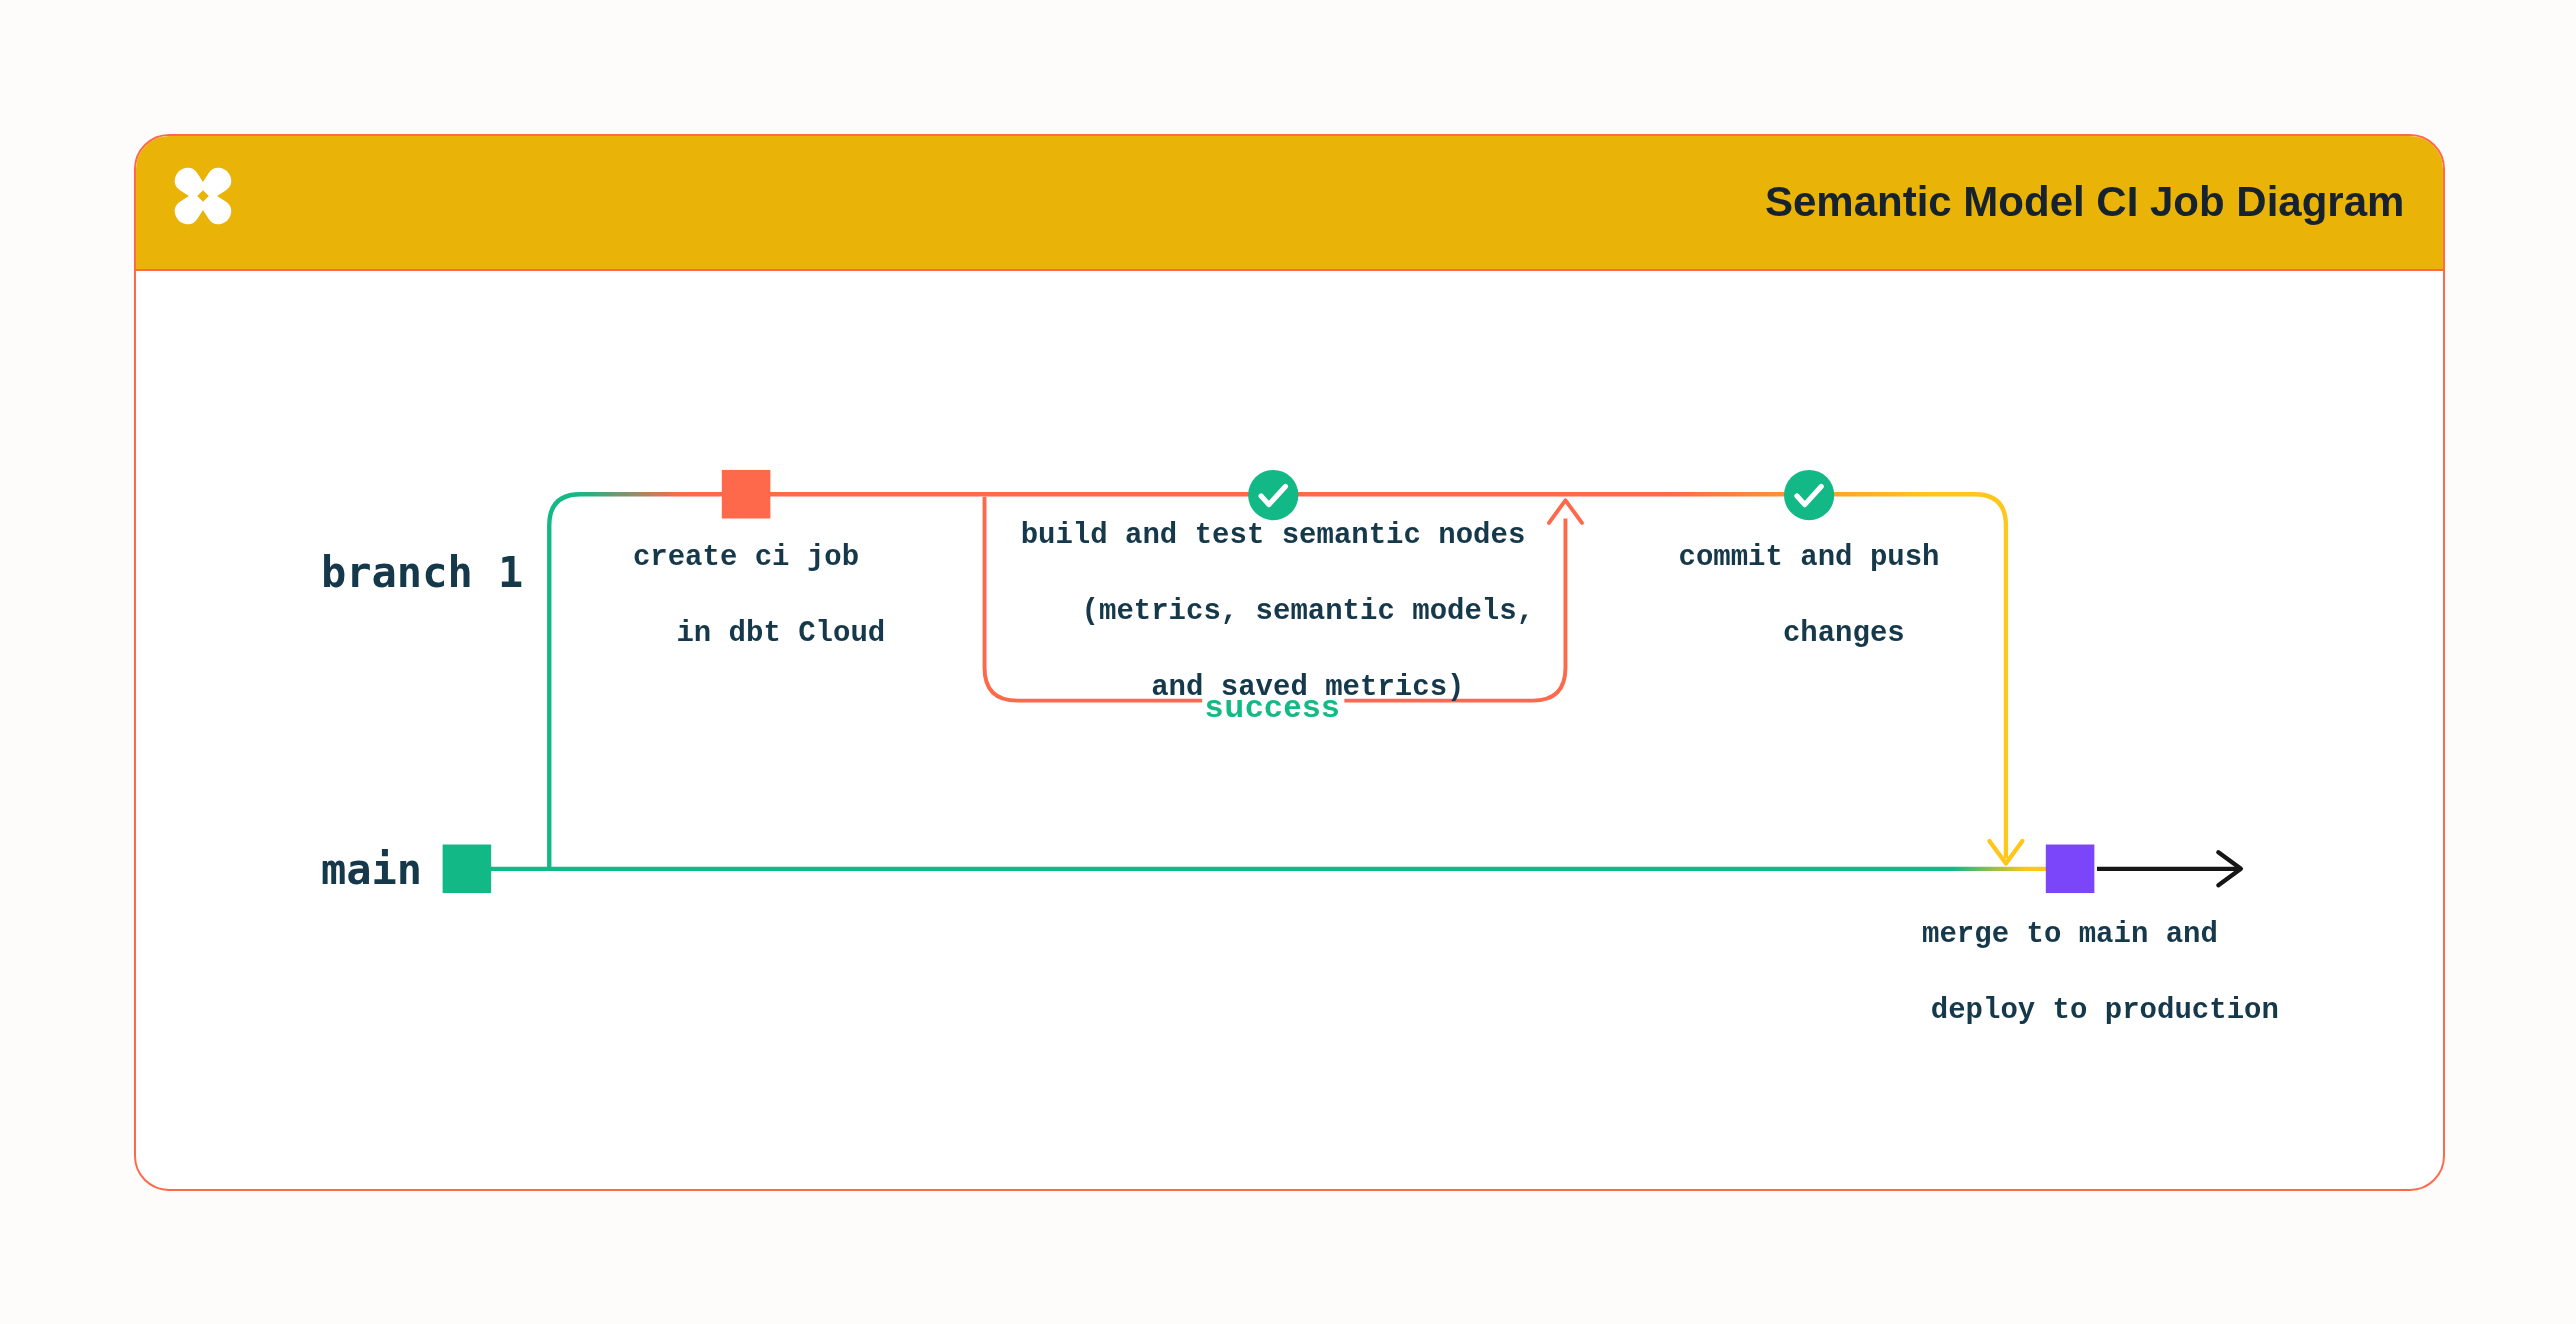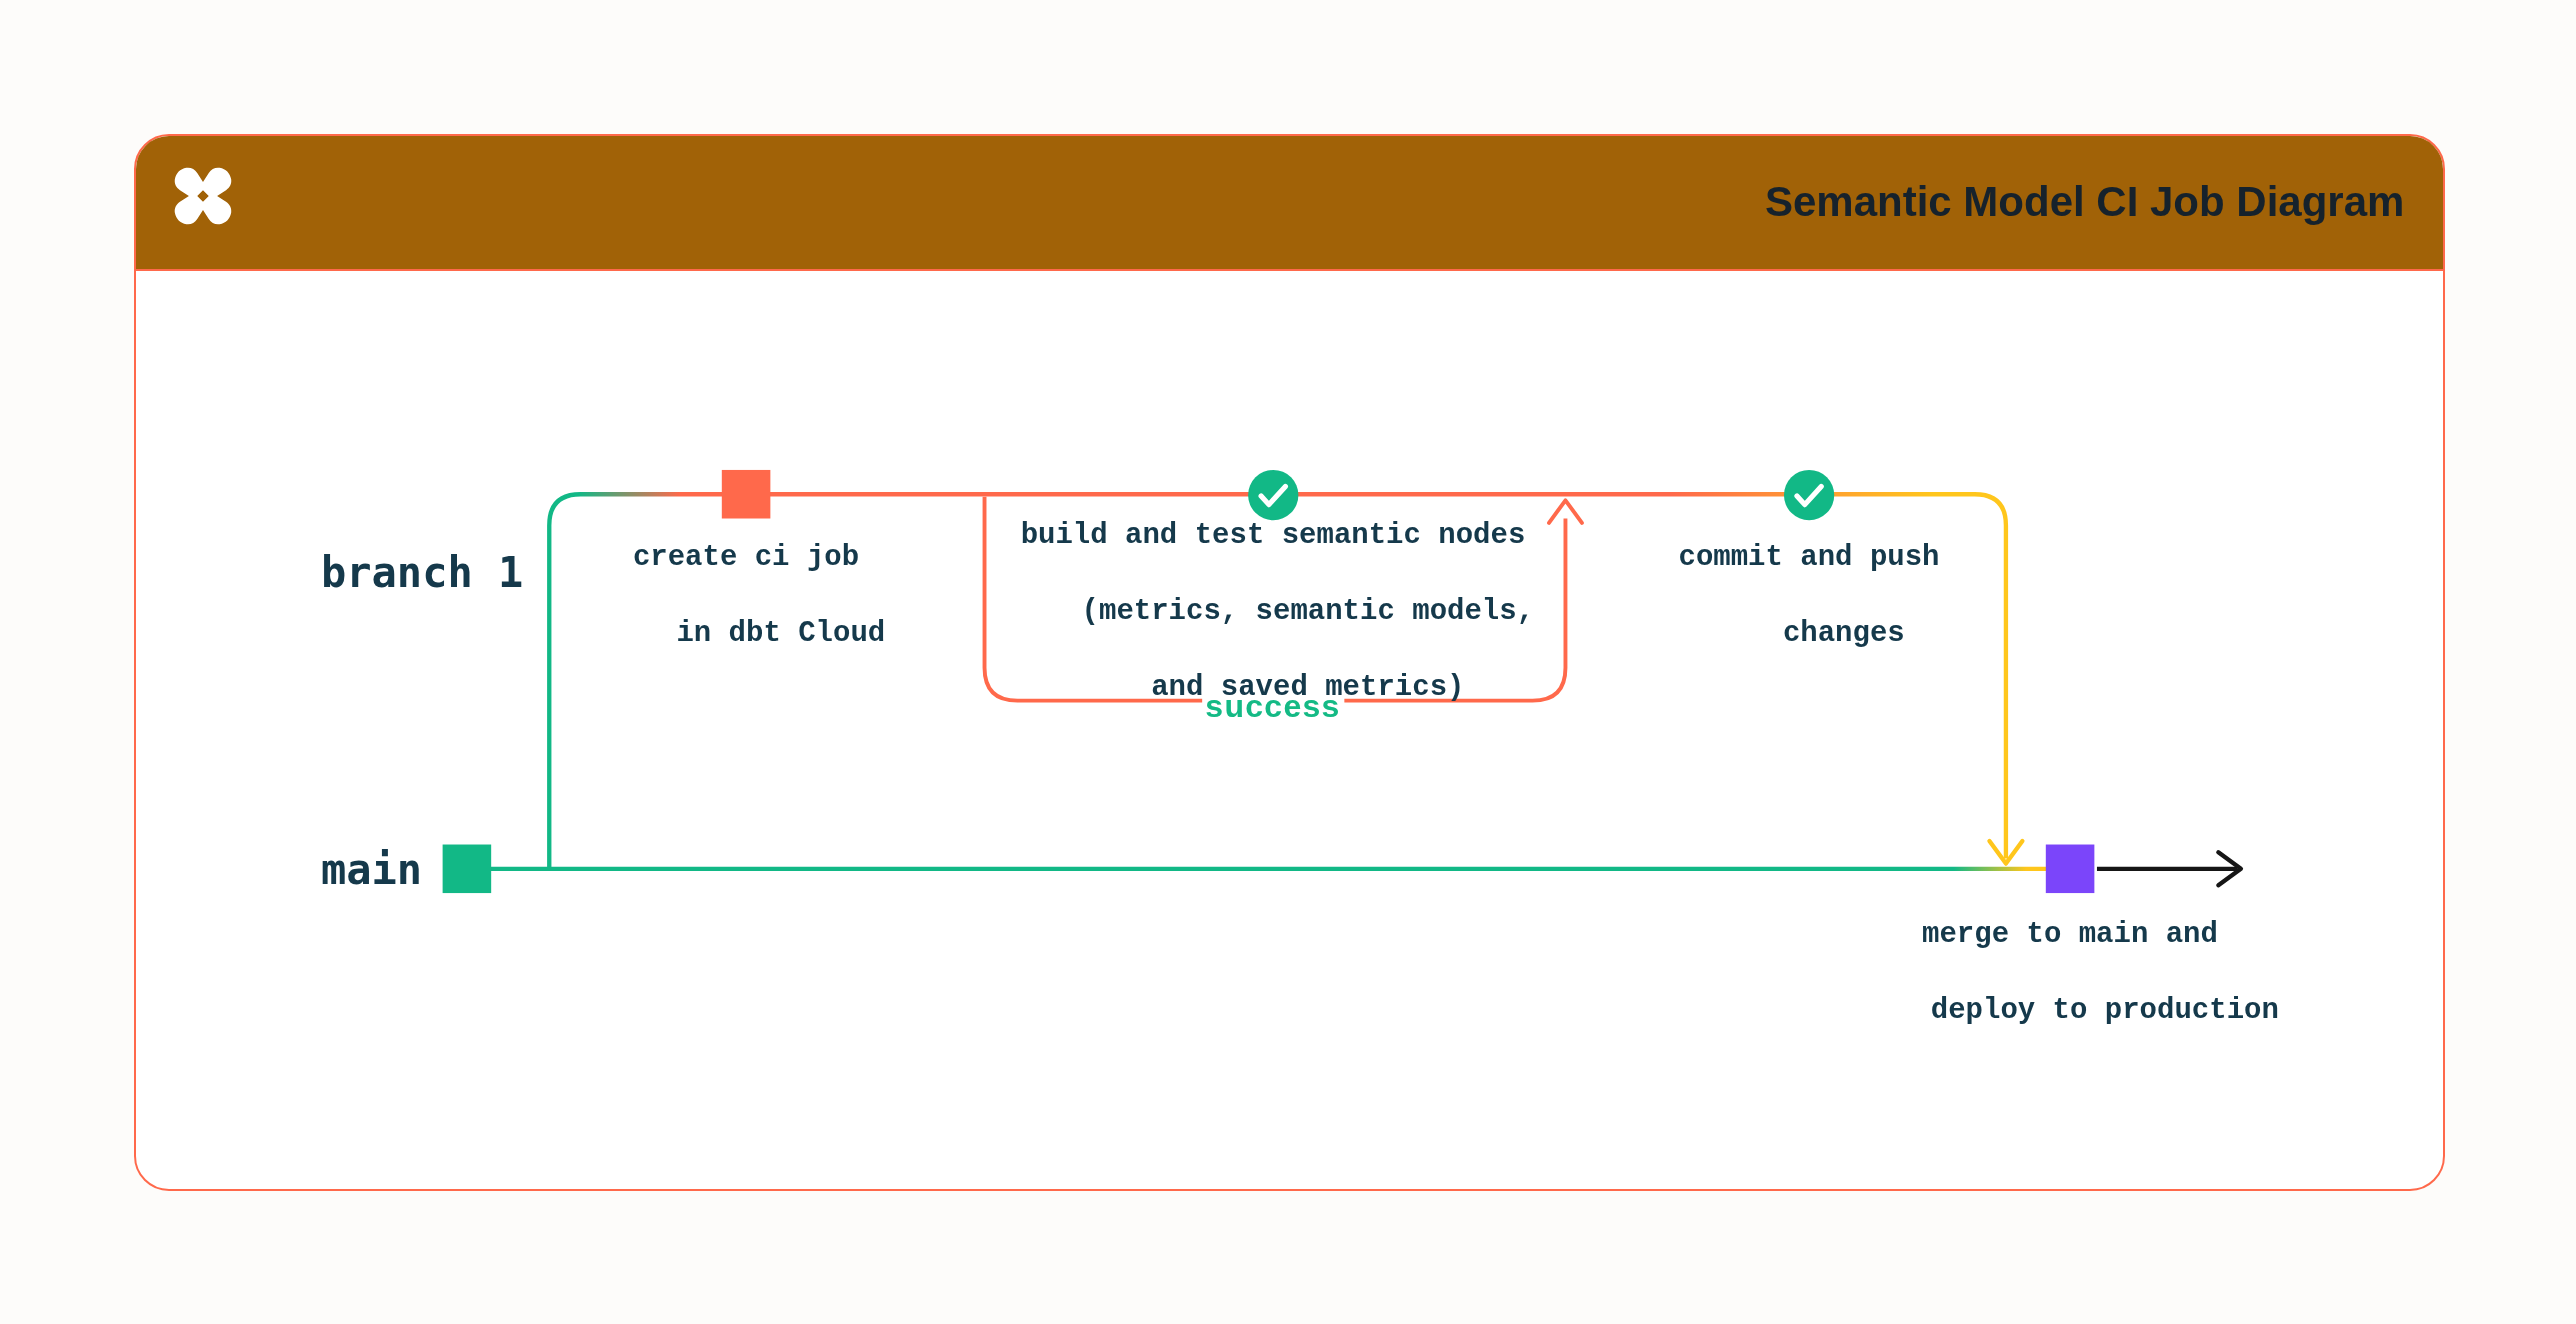--- a/index.html
+++ b/index.html
@@ -1,20 +1,20 @@
 <!DOCTYPE html>
 <html style="font-size:14px"><head>
 <meta charset="utf-8">
 <style>
   html,body{margin:0;padding:0;background:#FDFCFA;}
   .stage{position:relative;width:2576px;height:1324px;background:#FDFCFA;overflow:hidden;
          font-family:"Liberation Sans",sans-serif;}
   .card{position:absolute;left:134px;top:134px;width:2311px;height:1057px;
         background:#FFFFFF;border:2.6px solid #FF694B;border-radius:35px;overflow:hidden;box-sizing:border-box;}
-  .card-header{position:absolute;left:-2.6px;top:-2.6px;width:2311px;height:134px;background:#a16207;
+  .card-header{position:absolute;left:-2.6px;top:-2.6px;width:2311px;height:134px;background:#eab308;
                border-radius:32px 32px 0 0;padding:0;border:2.6px solid #FF694B;}
   .logo{position:absolute;left:36px;top:29px;width:64px;height:64px;}
   .page-title{position:absolute;right:42px;top:0;height:134px;line-height:134px;
               font-weight:700;font-size:42px;color:#16222C;letter-spacing:0px;}
   .overlay{position:absolute;left:0;top:0;width:2576px;height:1324px;pointer-events:none;}
   .mono{font-family:"DejaVu Sans Mono","Liberation Mono",monospace;font-weight:700;color:#15394B;}
   .branch-label{position:absolute;left:321px;font-size:42px;line-height:49px;}
   .node-label{position:absolute;transform:translateX(-50%);text-align:center;
               font-size:29px;line-height:38px;white-space:pre;font-family:Liberation Mono, monospace;}
   .success-label{position:absolute;transform:translate(-50%,-50%);

